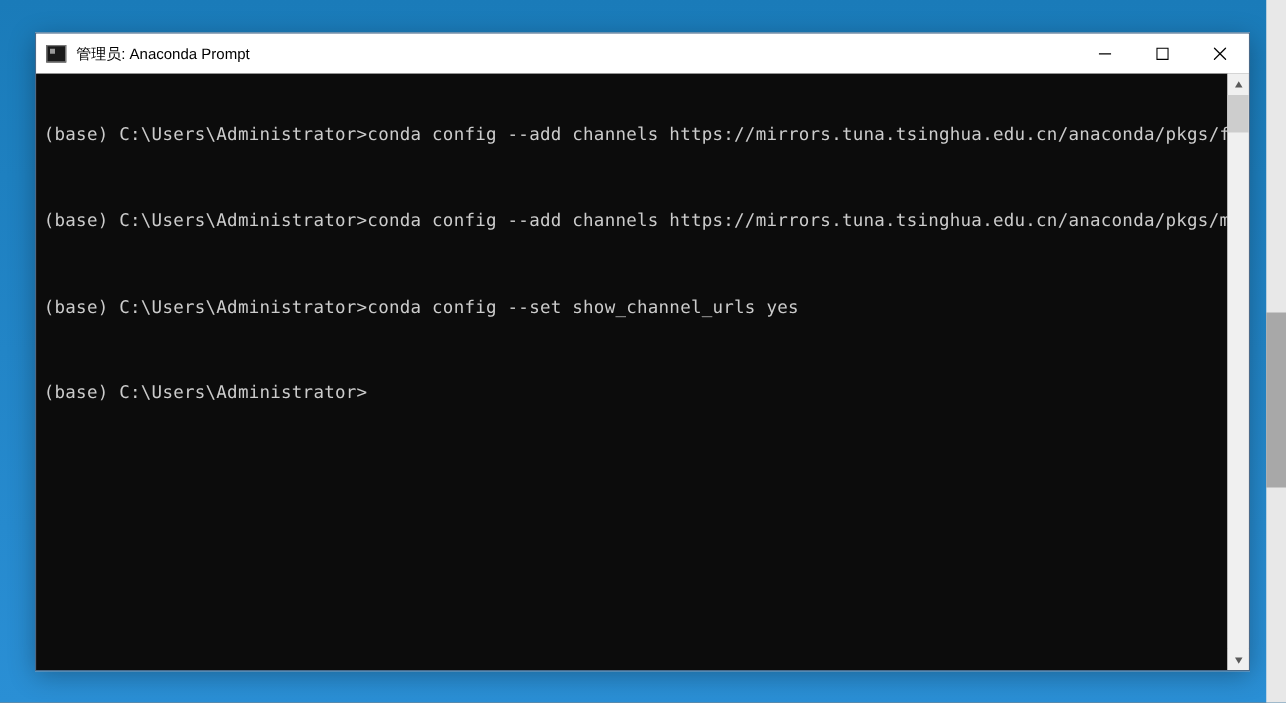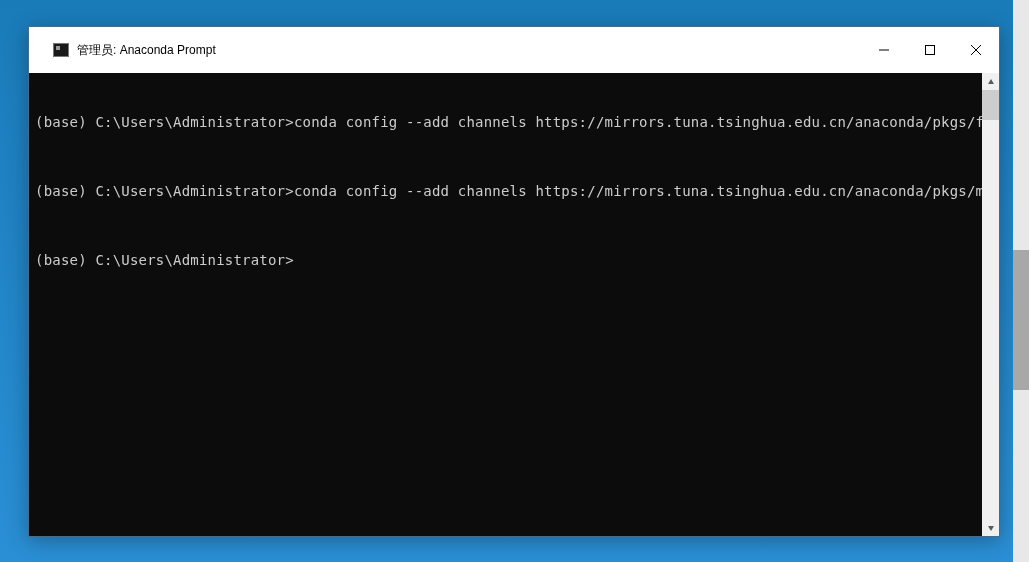--- a/index.html
+++ b/index.html
@@ -21,25 +21,25 @@
       top: 26px;
       width: 972px;
       height: 511px;
       background: #fff;
       border: 1px solid #4a6a8a;
       box-shadow: 0 4px 20px rgba(0,0,0,0.3);
       display: flex;
       flex-direction: column;
     }
     .titlebar {
-      height: 46px;
+      height: 32px;
       background: #ffffff;
       display: flex;
       align-items: center;
-      padding-left: 24px;
+      padding-left: 8px;
       flex-shrink: 0;
     }
     .titlebar-icon {
       width: 16px;
       height: 14px;
       background: #1a1a1a;
       border: 1px solid #777;
       margin-right: 8px;
       position: relative;
     }
@@ -179,20 +179,21 @@
             <line x1="0" y1="0" x2="10" y2="10" stroke="#000" stroke-width="1"></line>
             <line x1="10" y1="0" x2="0" y2="10" stroke="#000" stroke-width="1"></line>
           </svg>
       </div>
     </div>
   </div>
   <div class="terminal-wrapper">
     <div class="terminal">
       <div class="terminal-line"><span>(base) C:\Users\Administrator&gt;</span><span>conda config --add channels https://mirrors.tuna.tsinghua.edu.cn/anaconda/pkgs/free/</span></div>
       <div class="terminal-line"><span>(base) C:\Users\Administrator&gt;</span><span>conda config --add channels https://mirrors.tuna.tsinghua.edu.cn/anaconda/pkgs/main/</span></div>
+      <div class="terminal-line"><span>(base) C:\Users\Administrator&gt;</span><span>conda config --set show_channel_urls yes</span></div>
       <div class="terminal-line"><span>(base) C:\Users\Administrator&gt;</span><span></span></div>
     </div>
     <div class="scrollbar">
       <div class="scrollbar-btn up">
         <svg viewBox="0 0 8 8">
             <polygon points="4,1 7,6 1,6"></polygon>
           </svg>
       </div>
       <div class="scrollbar-track">
         <div class="scrollbar-thumb"></div>

